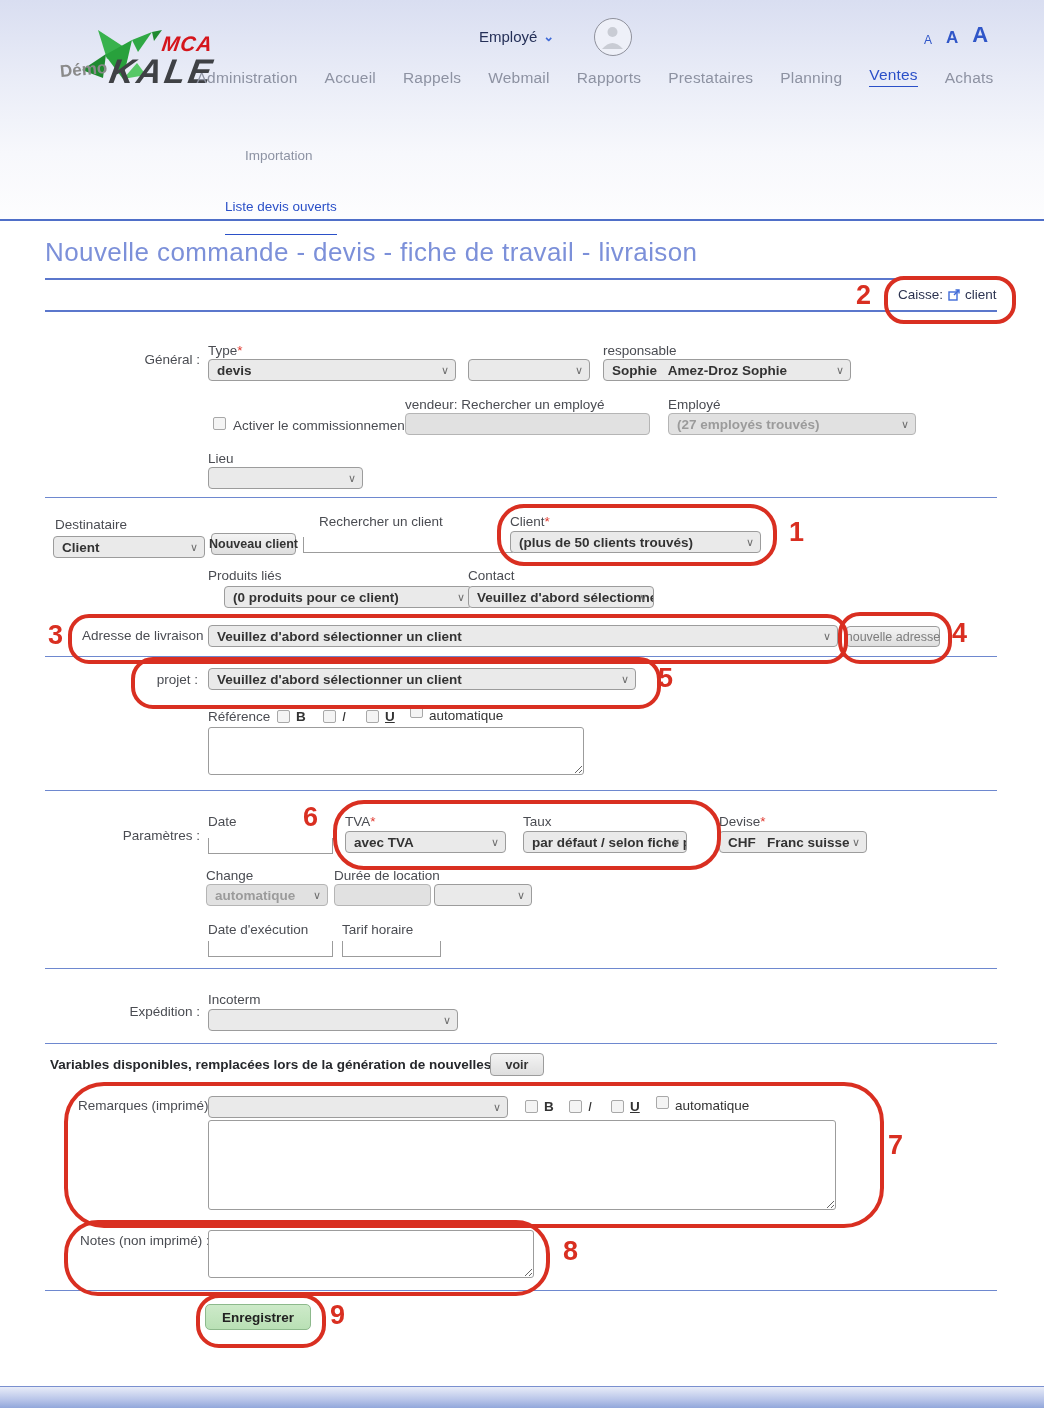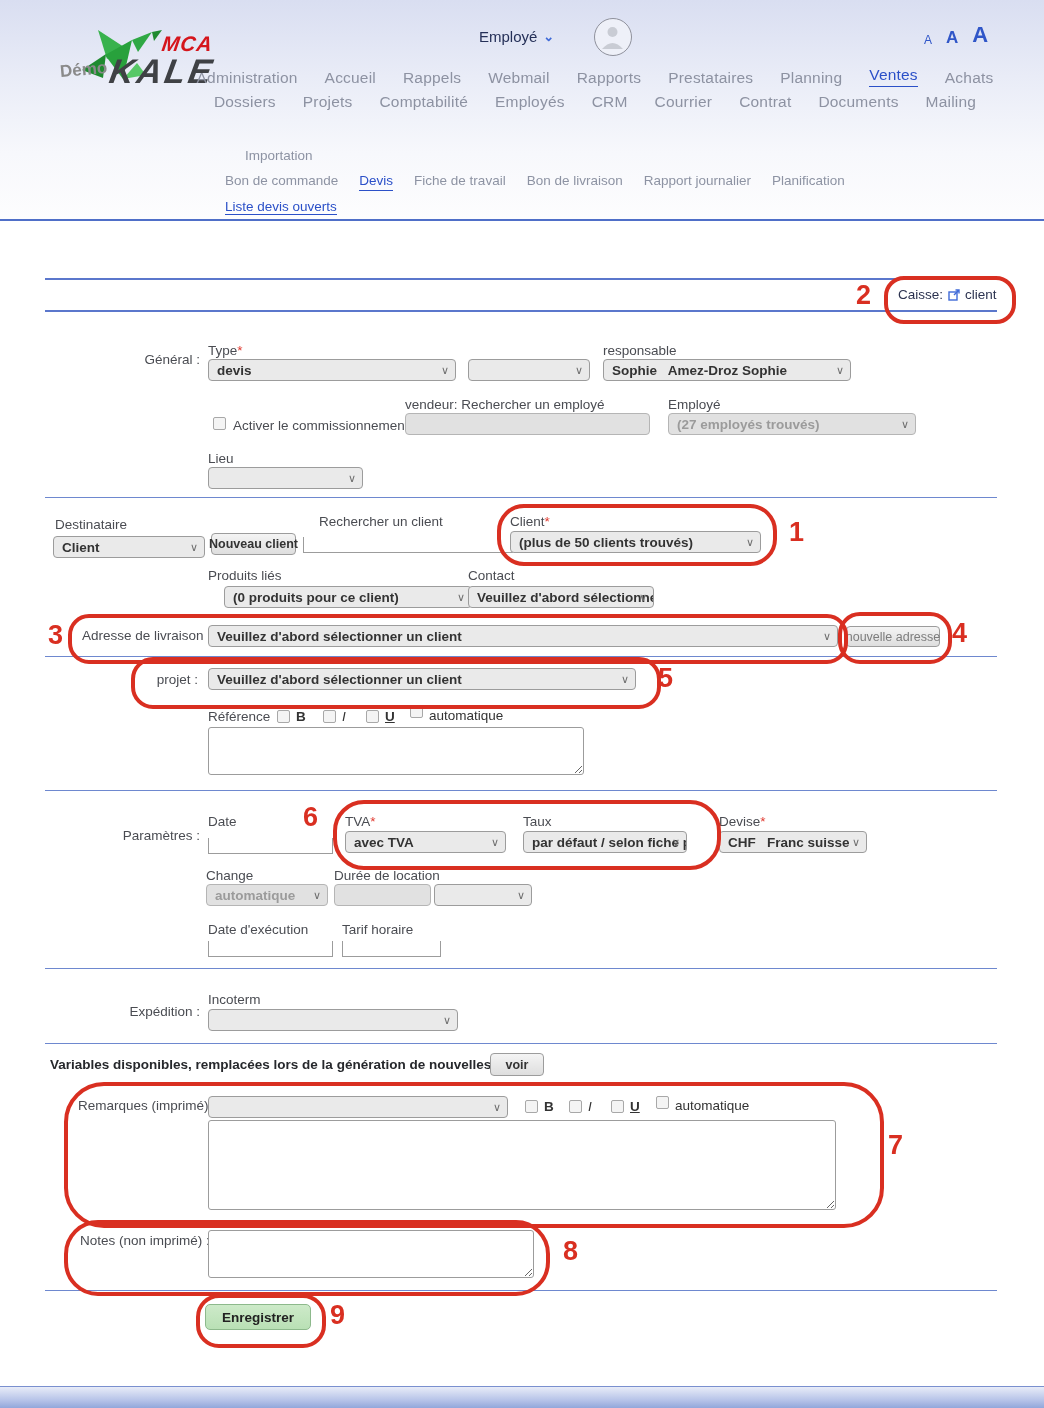--- a/index.html
+++ b/index.html
@@ -8,21 +8,21 @@
   .abs{position:absolute;}
   
   #header{position:absolute;left:0;top:0;width:1044px;height:219px;
           background:linear-gradient(180deg,#d9def1 0%,#e9ecf7 35%,#f7f8fc 70%,#fdfdfe 100%);
           border-bottom:2px solid #4f6fc8;}
   .navrow{display:flex;align-items:flex-end;color:#8d92a2;font-size:15.5px;letter-spacing:.2px;}
   .navrow .it{cursor:pointer;white-space:nowrap;}
   .subnav{display:flex;color:#8d93a3;font-size:13.5px;}
   .subnav .it{cursor:pointer;white-space:nowrap;}
   .active-link{color:#2b50c8;border-bottom:1.5px solid #2b50c8;padding-bottom:2px;}
-  .blue-link{color:#2b50c8;border-bottom:1.5px solid #2b50c8;padding-bottom:0;}
+  .blue-link{color:#2b50c8;border-bottom:1.5px solid #2b50c8;padding-bottom:20px;}
   .fontctl{color:#3056c8;font-weight:bold;cursor:pointer;line-height:1;}
   
   .title{font-size:26px;color:#7c90d9;letter-spacing:.4px;font-weight:400;}
   .hr-title{border-top:2px solid #5b77cc;height:0;}
   .divider{border-top:1.5px solid #6e88cf;height:0;}
   .lbl{font-size:13.5px;color:#4a4c52;white-space:nowrap;}
   .lbl.bold{font-weight:bold;color:#26282c;}
   .star{color:#e0382e;}
   
   .dd{background:#eaeaea;border:1px solid #9c9c9c;border-radius:4px;height:22px;
@@ -99,51 +99,33 @@
       <span class="it">Accueil</span>
       <span class="it">Rappels</span>
       <span class="it">Webmail</span>
       <span class="it">Rapports</span>
       <span class="it">Prestataires</span>
       <span class="it">Planning</span>
       <span class="it active-link">Ventes</span>
       <span class="it">Achats</span>
     </div>
 
-    <div class="navrow abs" style="left:190px;top:93px;width:810px;justify-content:center;gap:27px;">
-      <span class="it">Dossiers</span>
-      <span class="it">Projets</span>
-      <span class="it">Comptabilité</span>
-      <span class="it">Employés</span>
-      <span class="it">CRM</span>
-      <span class="it">Courrier</span>
-      <span class="it">Contrat</span>
-      <span class="it">Documents</span>
-      <span class="it">Mailing</span>
-    </div>
 
 
     <div class="subnav abs" style="left:245px;top:148px;">
       <span class="it">Importation</span>
     </div>
 
-    <div class="subnav abs" style="left:225px;top:173px;gap:21px;">
-      <span class="it">Bon de commande</span>
-      <span class="it active-link">Devis</span>
-      <span class="it">Fiche de travail</span>
-      <span class="it">Bon de livraison</span>
-      <span class="it">Rapport journalier</span>
-      <span class="it">Planification</span>
-    </div>
 
     <div class="subnav abs" style="left:225px;top:199px;">
       <span class="it blue-link">Liste devis ouverts</span>
     </div>
   </div>
 
+  <div class="abs title" style="left:45px;top:237px;">Nouvelle commande - devis - fiche de travail - livraison</div>
   <div class="abs hr-title" style="left:45px;top:278px;width:952px;"></div>
   <div class="abs hr-title" style="left:45px;top:310px;width:952px;"></div>
 
   <div class="abs" style="left:898px;top:287px;display:flex;align-items:center;gap:5px;cursor:pointer;">
     <span style="font-size:13.5px;color:#2c3350;">Caisse:</span>
     <svg width="12" height="12" viewBox="0 0 12 12">
       <rect x="1" y="3" width="8" height="8" fill="none" stroke="#3f6ad8" stroke-width="1.4"></rect>
       <path d="M6 6 L11 1 M7.5 1 H11 V4.5" fill="none" stroke="#3f6ad8" stroke-width="1.4"></path>
     </svg>
     <span style="font-size:13.5px;color:#2c3350;">client</span>

